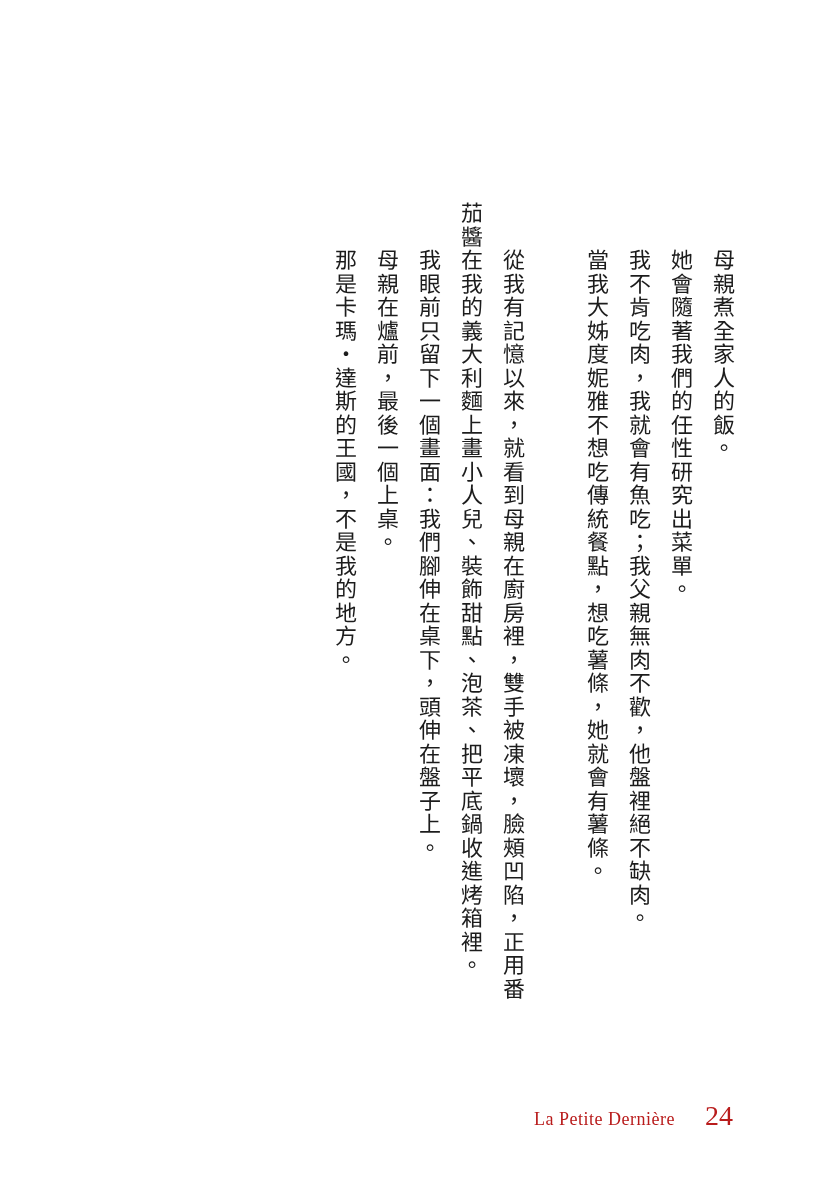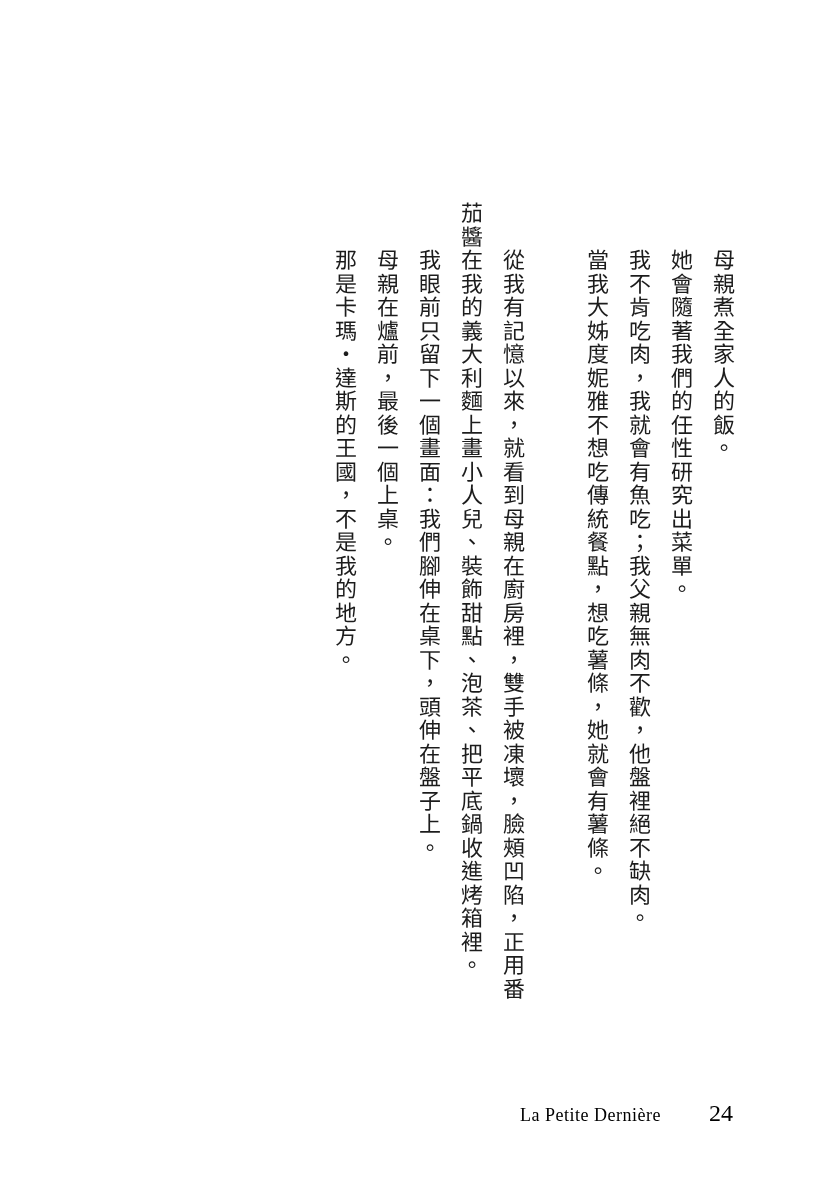--- a/index.html
+++ b/index.html
@@ -42,29 +42,29 @@
   }
   .text-block p.section-gap {
     margin-block-start: 42px; 
   }
   .footer {
     position: absolute;
     top: 1100px;
     right: 106px;
     display: flex;
     align-items: baseline;
-    gap: 48px;
-    color: #000000;
+    gap: 30px;
+    color: #b91c1c;
   }
   .running-title {
     font-size: 18px;
     letter-spacing: 0.5px;
   }
   .page-number {
-    font-size: 24px;
+    font-size: 28px;
   }
 </style>
 </head>
 <body>
 
 <div class="page">
 
   <div class="text-block">
 
   <p class="indent">母親煮全家人的飯。</p>

